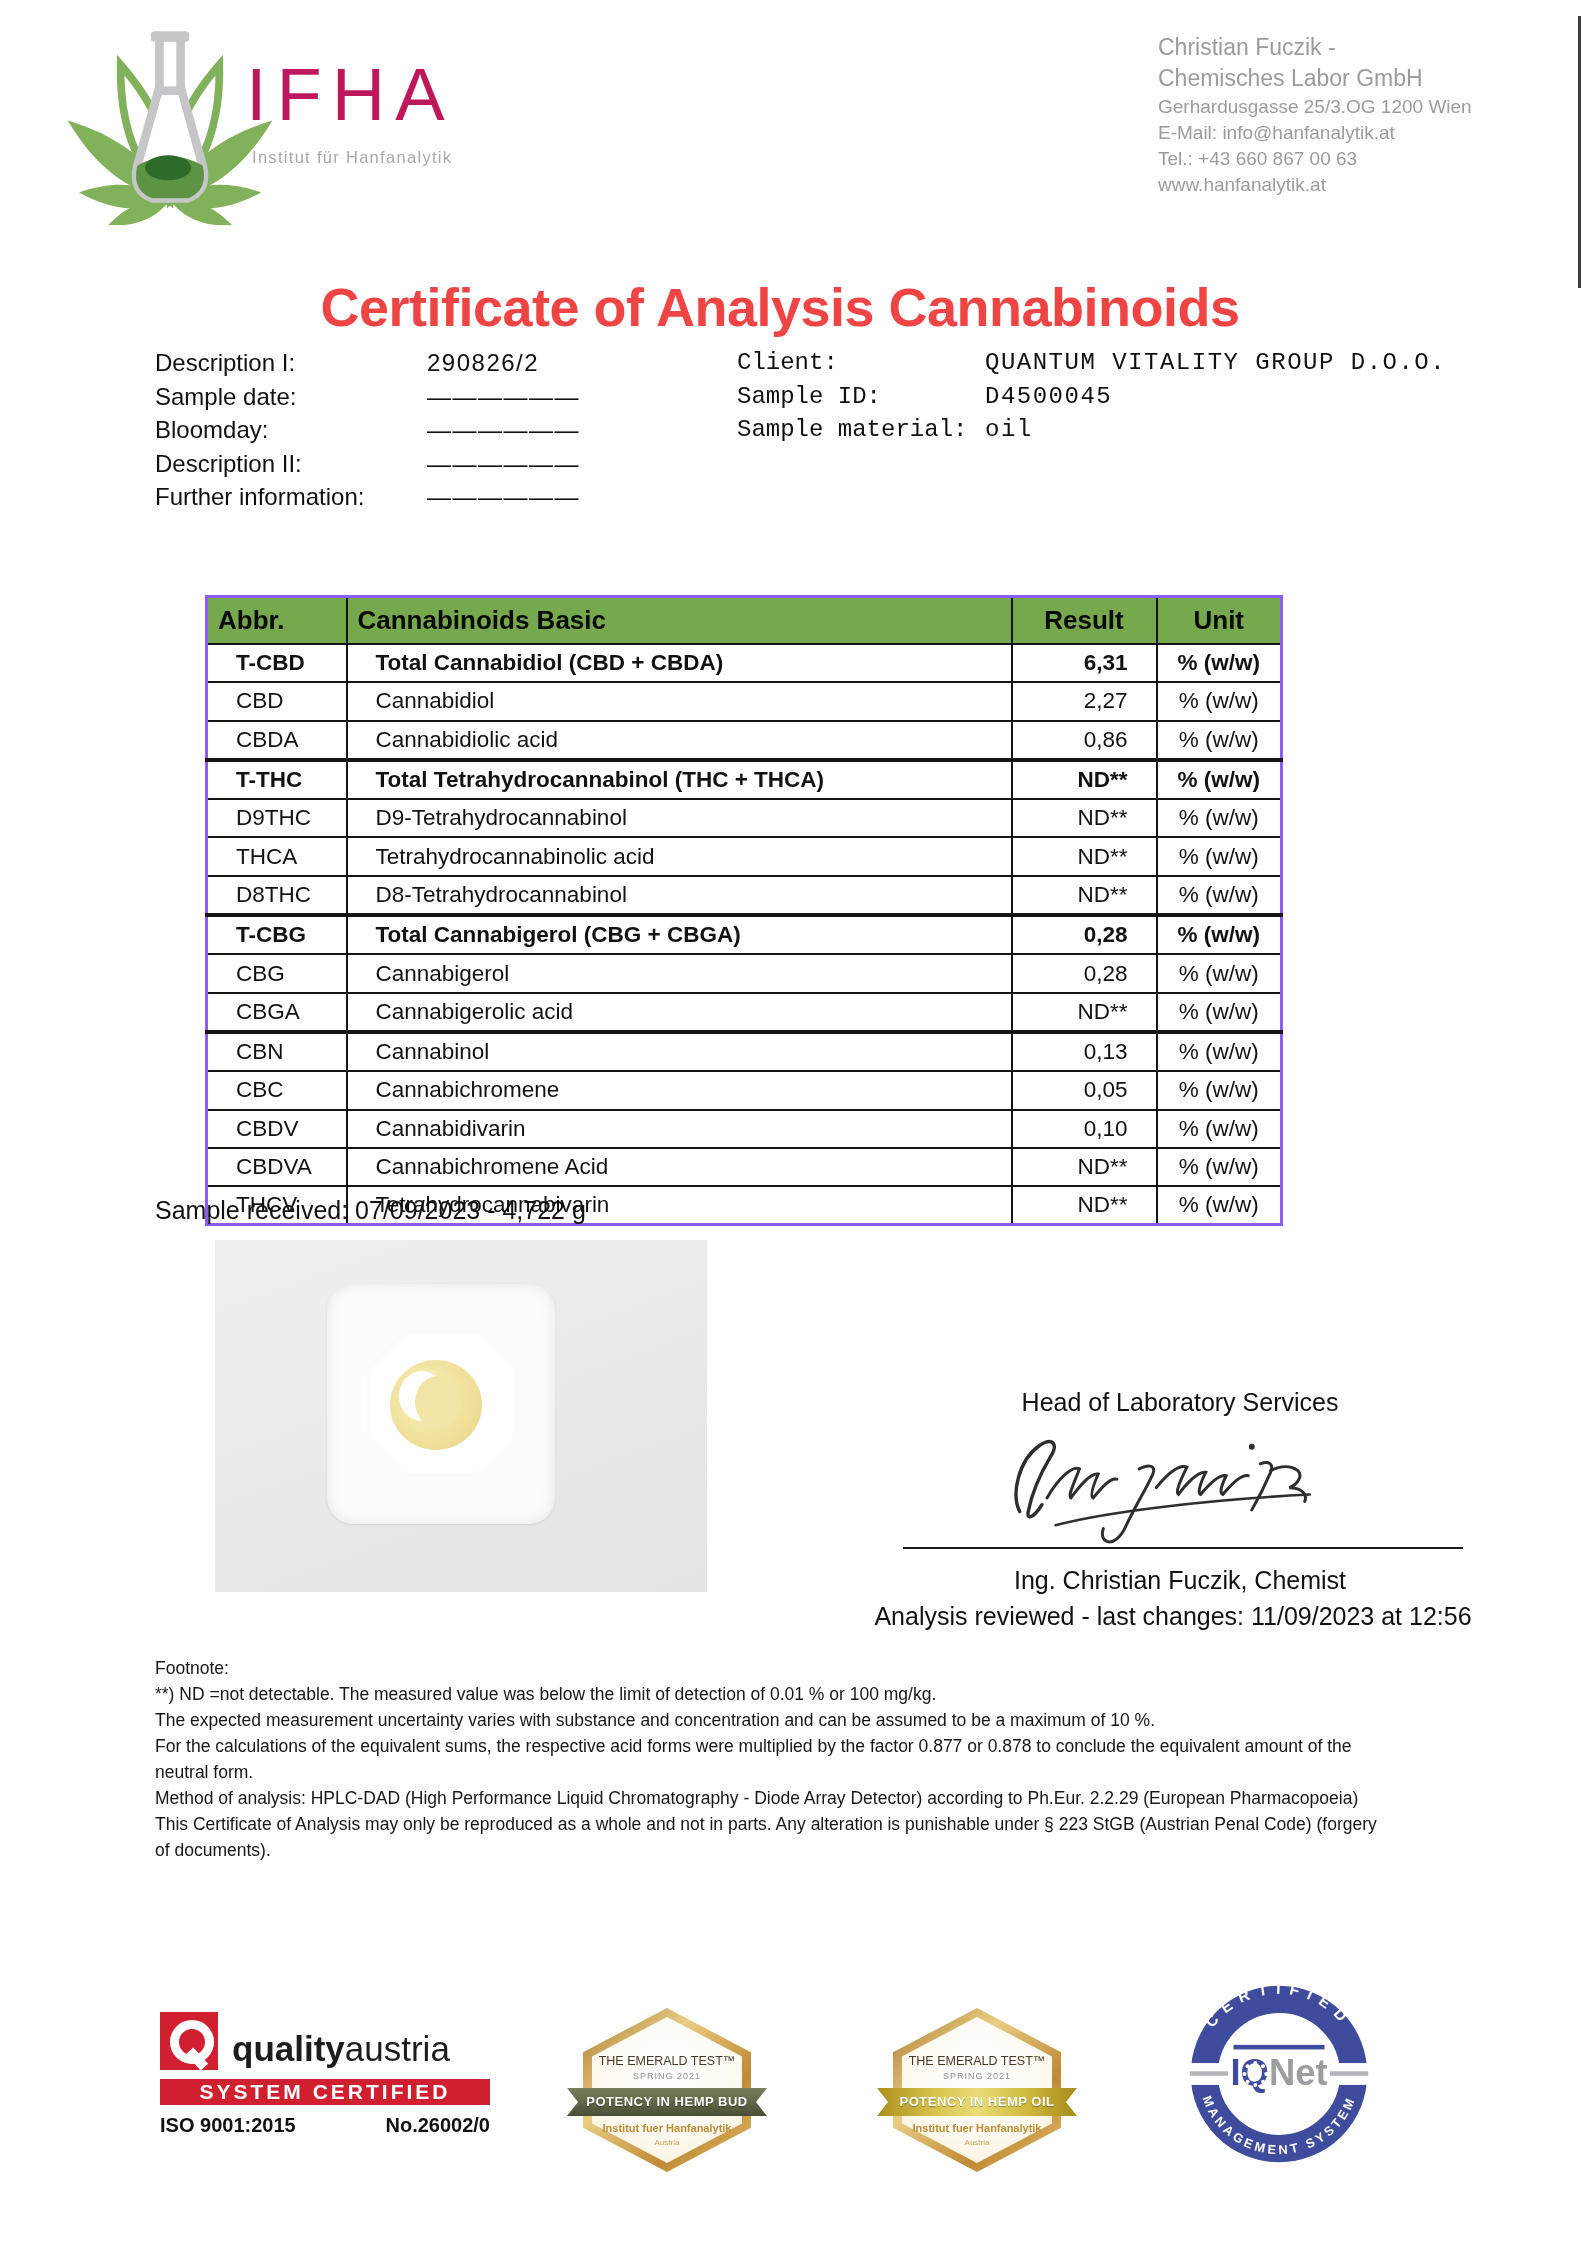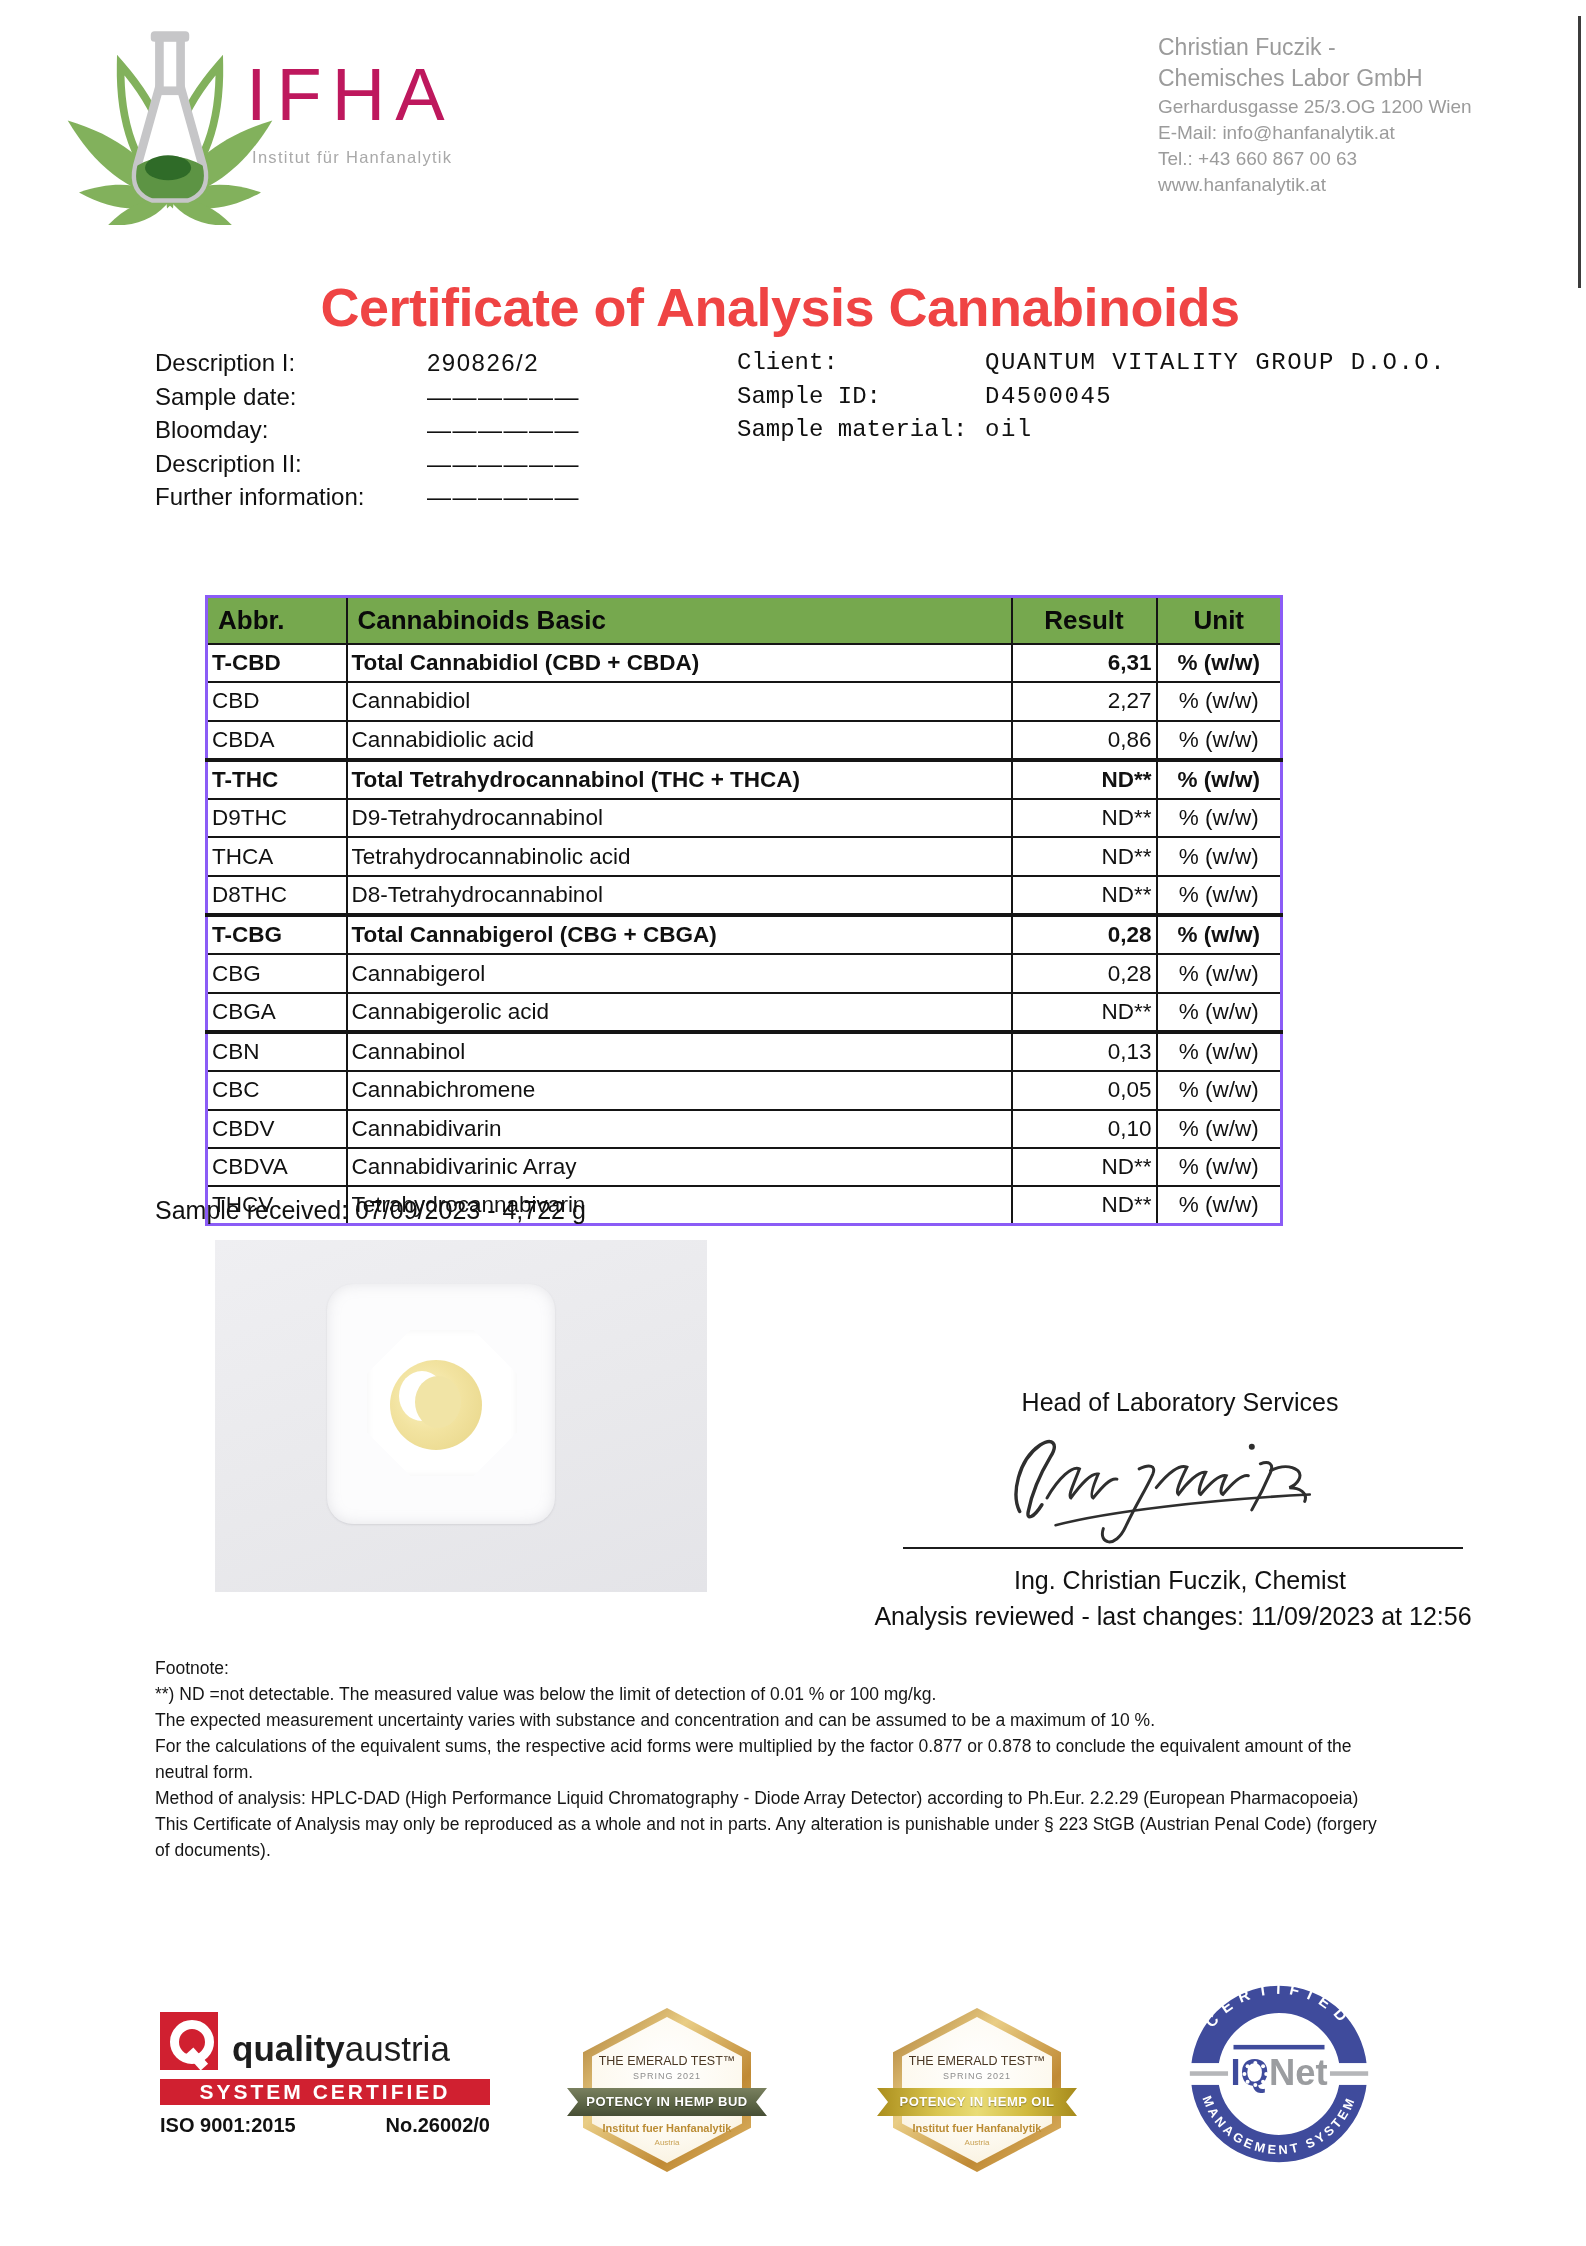--- a/index.html
+++ b/index.html
@@ -28,21 +28,21 @@
   .meta-label{display:inline-block;width:272px;}
   #meta-right .meta-label{width:248px;}
   .meta-value{display:inline-block;letter-spacing:1.5px;}
 
   
   #results-table-wrap{left:205px;top:595px;}
   table{border-collapse:collapse;table-layout:fixed;width:1075px;border:3px solid #8b5cf6;}
   th,td{border:2px solid #151515;overflow:hidden;white-space:nowrap;}
   th{background:#76a84e;height:45px;font-size:26px;font-weight:700;color:#0a0a0a;text-align:left;padding:0 0 0 10px;}
   th.center,td.center{text-align:center;padding:0;}
-  td{height:36.3px;font-size:22.5px;padding:0 4px;}
+  td{height:36.3px;font-size:22.5px;padding:0 28px;}
   td.result{text-align:right;}
   tr.bold td{font-weight:700;}
   tr.group-start td{border-top-width:4px;}
   col.c-abbr{width:140px;} col.c-name{width:665px;} col.c-result{width:145px;} col.c-unit{width:125px;}
 
   
   #sample-received-note{left:155px;top:1196px;font-size:25px;}
   #sample-photo{left:215px;top:1240px;width:492px;height:352px;background:linear-gradient(160deg,#efeff2 0%,#e9e9ec 55%,#e4e4e8 100%);}
   #dish{left:112px;top:44px;width:228px;height:240px;background:#fcfcfd;border-radius:26px;box-shadow:inset 0 0 14px rgba(160,160,170,.25),0 1px 2px rgba(150,150,160,.25);}
   #dish-octagon{left:40px;top:46px;width:150px;height:146px;background:#ffffff;clip-path:polygon(29% 0,71% 0,100% 30%,100% 70%,71% 100%,29% 100%,0 70%,0 30%);box-shadow:inset 0 0 8px rgba(0,0,0,.05);}
@@ -238,21 +238,21 @@
             <td class="center">% (w/w)</td>
           </tr>
           <tr>
             <td class="abbr">CBDV</td>
             <td class="name">Cannabidivarin</td>
             <td class="result">0,10</td>
             <td class="center">% (w/w)</td>
           </tr>
           <tr>
             <td class="abbr">CBDVA</td>
-            <td class="name">Cannabidivarinic Array</td>
+            <td class="name">Cannabichromene Acid</td>
             <td class="result">ND**</td>
             <td class="center">% (w/w)</td>
           </tr>
           <tr>
             <td class="abbr">THCV</td>
             <td class="name">Tetrahydrocannabivarin</td>
             <td class="result">ND**</td>
             <td class="center">% (w/w)</td>
           </tr>
         </tbody>

